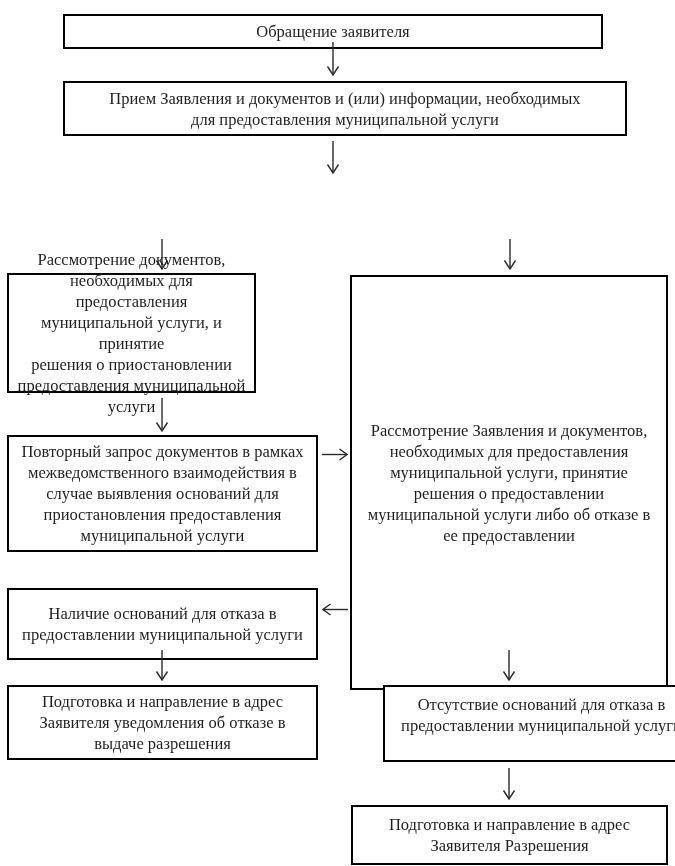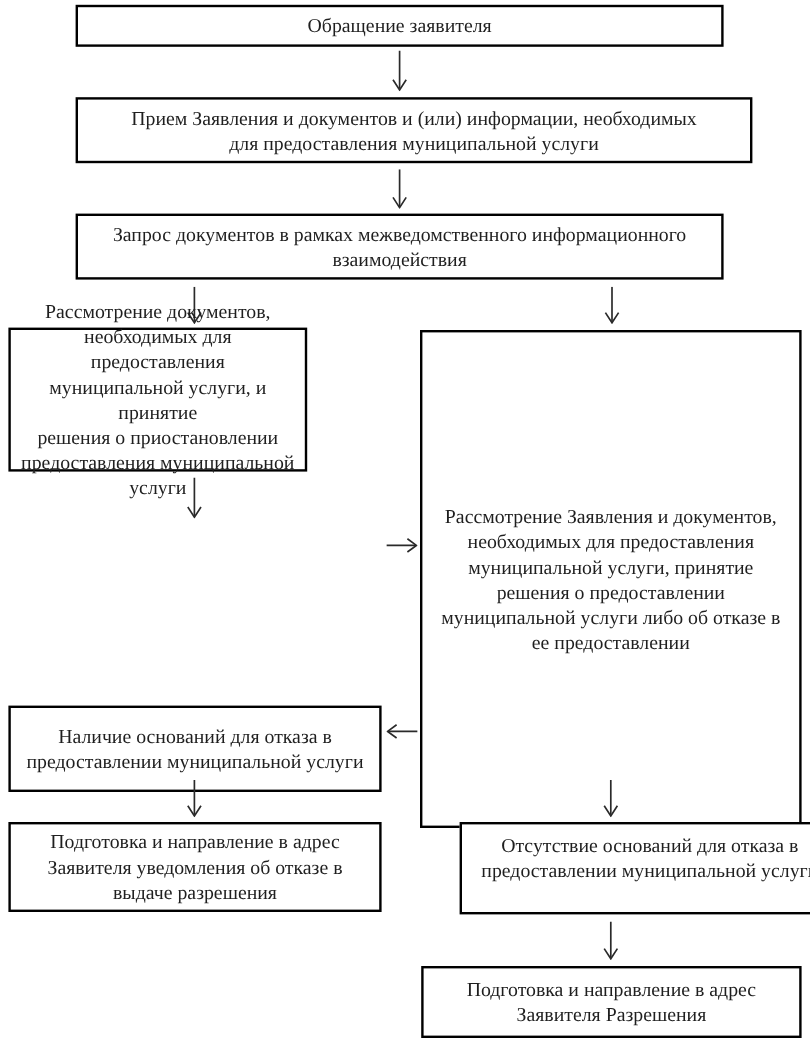--- a/index.html
+++ b/index.html
@@ -44,37 +44,35 @@
     stroke:var(--arrow-color);
     stroke-width:1.4;
     fill:none;
   }
 </style>
 </head>
 <body>
 
 <div class="canvas">
 
-  <div class="node" style="left:63px;top:4px;width:540px;height:35px;">Обращение заявителя</div>
+  <div class="node" style="left:63px;top:14px;width:540px;height:35px;">Обращение заявителя</div>
 
   <svg class="arrow" style="left:322px;top:42px;" width="22" height="34" viewBox="0 0 22 34">
     <line x1="11" y1="0" x2="11" y2="32"></line>
     <polyline points="5.5,24.5 11,33 16.5,24.5"></polyline>
   </svg>
 
   <div class="node" style="left:63px;top:81px;width:564px;height:55px;">Прием Заявления и документов и (или) информации, необходимых
 для предоставления муниципальной услуги</div>
 
   <svg class="arrow" style="left:322px;top:141px;" width="22" height="33" viewBox="0 0 22 33">
     <line x1="11" y1="0" x2="11" y2="31"></line>
     <polyline points="5.5,23.5 11,32 16.5,23.5"></polyline>
   </svg>
 
-  <div class="node" style="left:63px;top:178px;width:540px;height:55px;">Запрос документов в рамках межведомственного информационного
-взаимодействия</div>
 
   <svg class="arrow" style="left:151px;top:239px;" width="22" height="31" viewBox="0 0 22 31">
     <line x1="11" y1="0" x2="11" y2="29"></line>
     <polyline points="5.5,21.5 11,30 16.5,21.5"></polyline>
   </svg>
   <svg class="arrow" style="left:499px;top:239px;" width="22" height="31" viewBox="0 0 22 31">
     <line x1="11" y1="0" x2="11" y2="29"></line>
     <polyline points="5.5,21.5 11,30 16.5,21.5"></polyline>
   </svg>
 
@@ -82,20 +80,25 @@
 необходимых для предоставления
 муниципальной услуги, и принятие
 решения о приостановлении
 предоставления муниципальной услуги</div>
 
   <svg class="arrow" style="left:151px;top:398px;" width="22" height="34" viewBox="0 0 22 34">
     <line x1="11" y1="0" x2="11" y2="32"></line>
     <polyline points="5.5,24.5 11,33 16.5,24.5"></polyline>
   </svg>
 
+  <div class="node" style="left:7px;top:435px;width:311px;height:117px;">Повторный запрос документов в рамках
+межведомственного взаимодействия в
+случае выявления оснований для
+приостановления предоставления
+муниципальной услуги</div>
 
   <div class="node" style="left:350px;top:275px;width:318px;height:415px;">Рассмотрение Заявления и документов,
 необходимых для предоставления
 муниципальной услуги, принятие
 решения о предоставлении
 муниципальной услуги либо об отказе в
 ее предоставлении</div>
 
   <svg class="arrow" style="left:322px;top:446px;" width="26" height="17" viewBox="0 0 26 17">
     <line x1="0" y1="8.5" x2="24" y2="8.5"></line>

